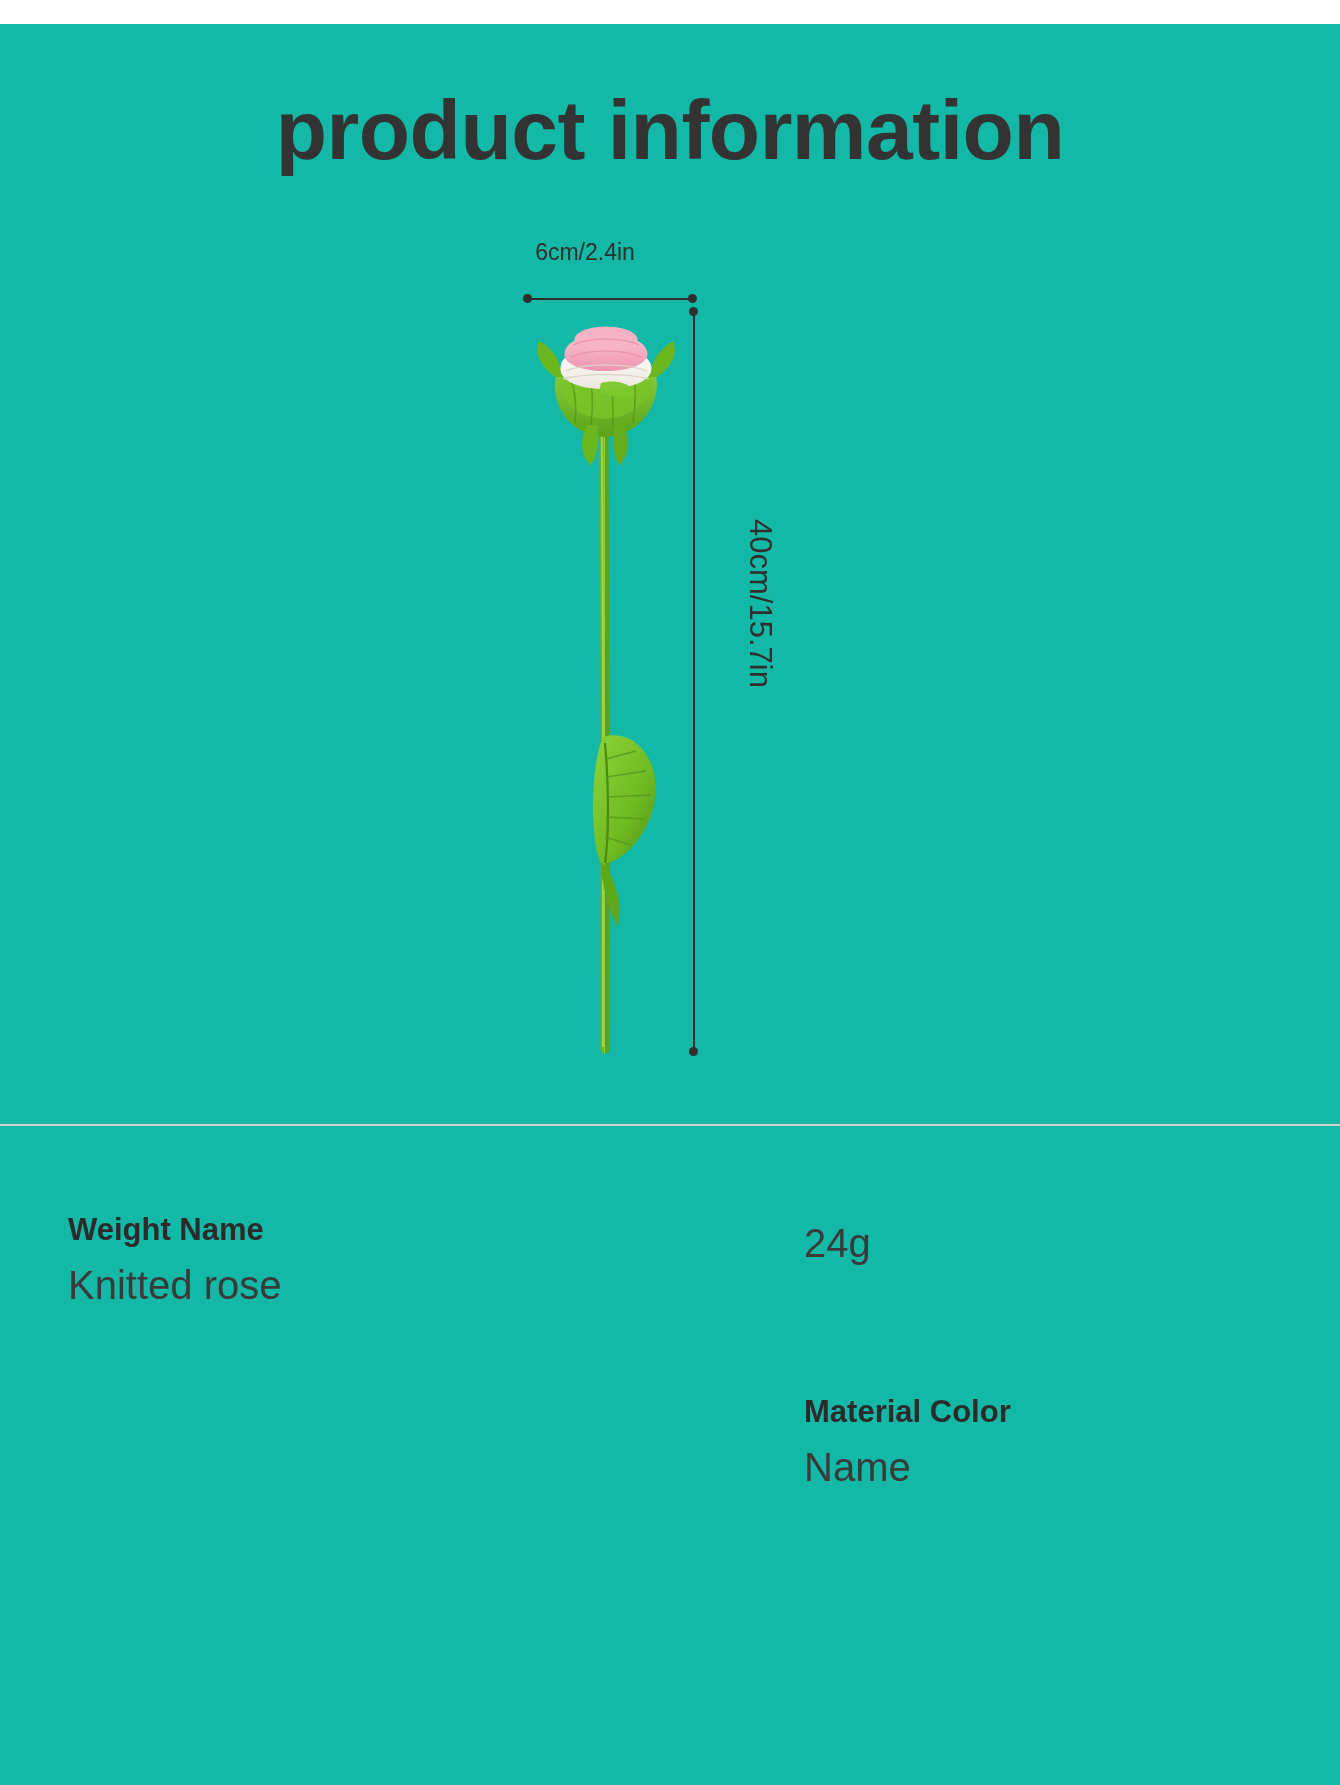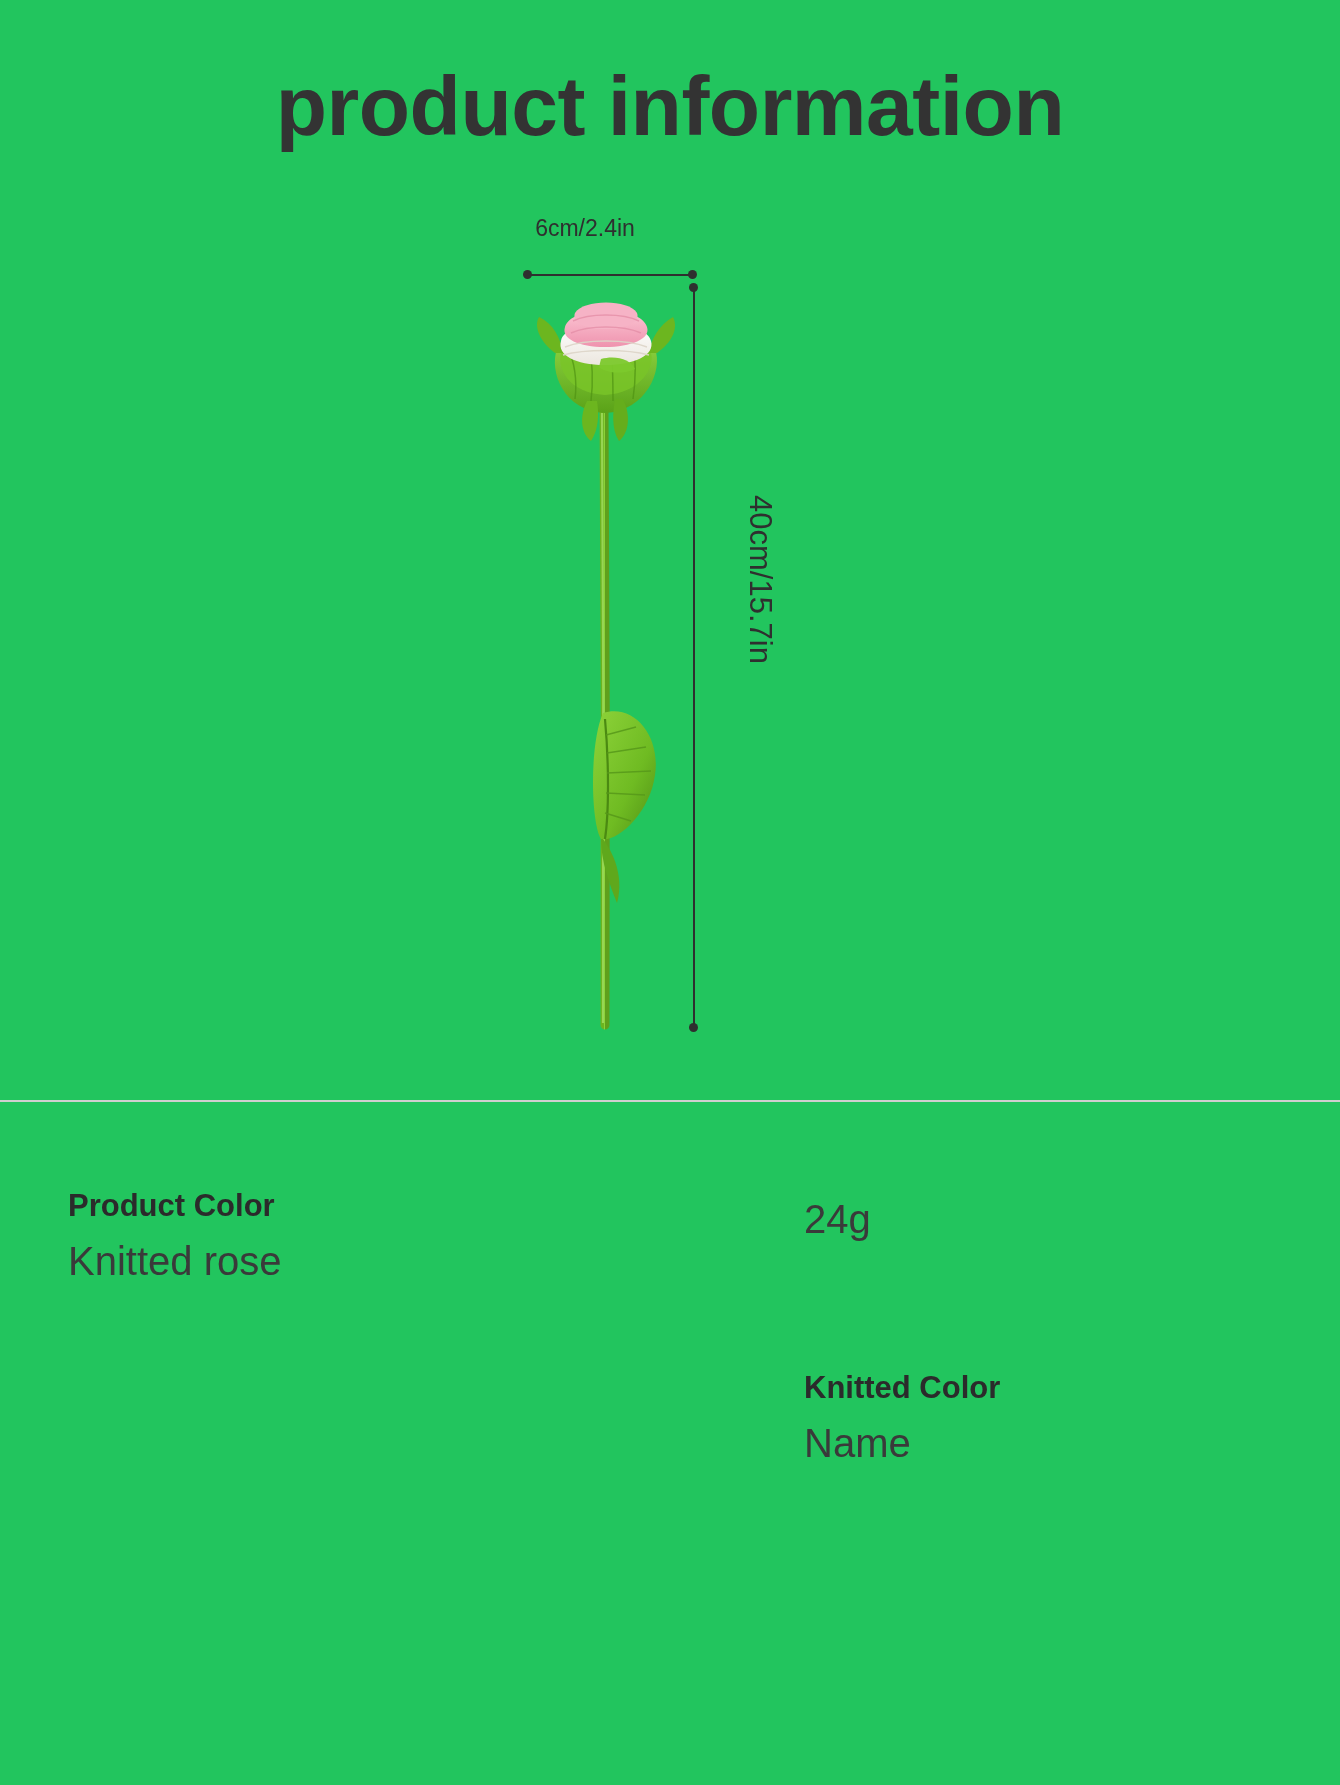--- a/index.html
+++ b/index.html
@@ -12,21 +12,22 @@
     height: 1785px;
     font-family: "Liberation Sans", sans-serif;
     color: #2b2b2b;
     position: relative;
     overflow: hidden;
   }
 
   .page {
     position: absolute;
     inset: 0;
-    background: #22c55e;
+    background: #14b8a6;
+    margin-top: 24px;
   }
 
   
   .title {
     position: absolute;
     top: 62px;
     left: 0;
     width: 100%;
     text-align: center;
     font-size: 84px;
@@ -234,27 +235,27 @@
 
         <path d="M96 76 C110 72, 126 76, 130 86 C118 92, 100 90, 94 84 Z" fill="#7cc92c" opacity="0.95"></path>
       </svg>
     </div>
   </div>
 
   <div class="divider"></div>
 
   <div class="specs">
     <div class="spec-cell">
-      <div class="spec-label">Product Color</div>
+      <div class="spec-label">Weight Name</div>
       <div class="spec-value">Knitted rose</div>
     </div>
     <div class="spec-cell">
       <div class="spec-value">24g</div>
     </div>
     <div class="spec-cell">
     </div>
     <div class="spec-cell">
-      <div class="spec-label">Knitted Color</div>
+      <div class="spec-label">Material Color</div>
       <div class="spec-value">Name</div>
     </div>
   </div>
 
 </div>
 
 </body></html>

